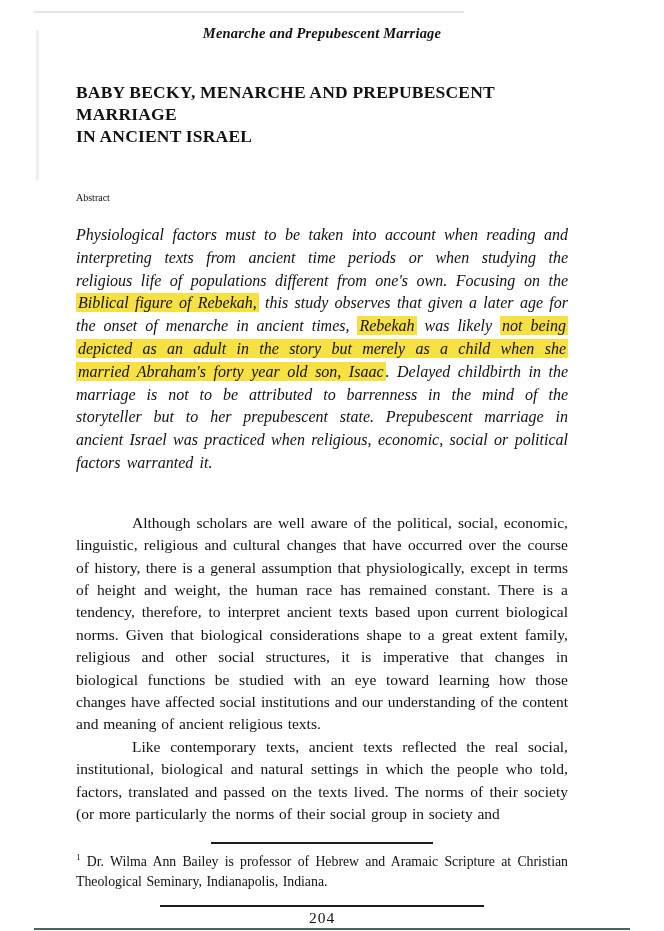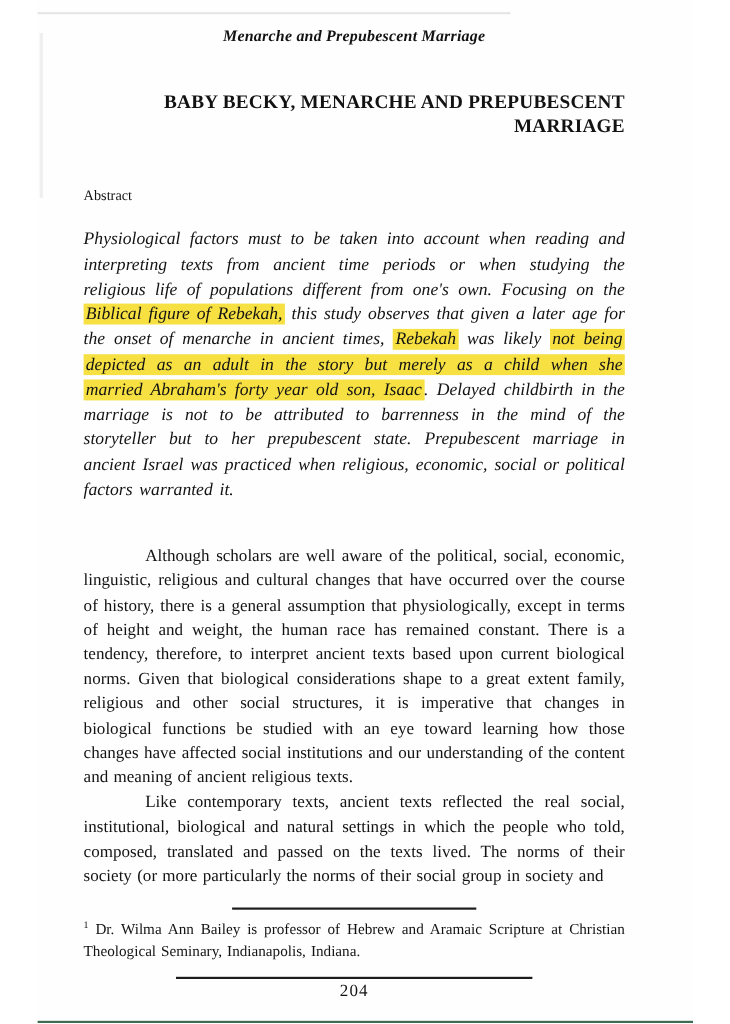--- a/index.html
+++ b/index.html
@@ -37,38 +37,38 @@
   .running-header {
     margin-top: 25px;
     text-align: center;
     font-size: 14.5px;
     font-weight: bold;
     font-style: italic;
     letter-spacing: 0.2px;
   }
   .article-title {
     margin-top: 39px;
-    text-align: right;
+    text-align: left;
     font-size: 17.5px;
     font-weight: bold;
     line-height: 22px;
     letter-spacing: 0.2px;
   }
   .author-line {
     margin-top: 18px;
     text-align: center;
     font-size: 15.5px;
   }
   .author-line sup {
     font-size: 10px;
     line-height: 0;
   }
   .abstract-label {
     margin-top: 45px;
-    font-size: 13px;
+    font-size: 10px;
   }
   .abstract-paragraph {
     margin: 21px 0 16px 0;
     font-size: 16px;
     font-style: italic;
     line-height: 22.8px;
     text-align: justify;
     word-spacing: 0.14em;
   }
   .hl {
@@ -133,30 +133,31 @@
 
   <div class="scan-edge-top"></div>
   <div class="scan-edge-left"></div>
 
   <div class="content">
 
     <div class="running-header">Menarche and Prepubescent Marriage</div>
 
     <div class="article-title">
       <div>BABY BECKY, MENARCHE AND PREPUBESCENT MARRIAGE</div>
+      <div>IN ANCIENT ISRAEL</div>
     </div>
 
 
     <div class="abstract-label">Abstract</div>
 
     <p class="abstract-paragraph"><span>Physiological factors must to be taken into account when reading and interpreting texts from ancient time periods or when studying the religious life of populations different from one's own. Focusing on the </span><span class="hl">Biblical figure of Rebekah,</span><span> this study observes that given a later age for the onset of menarche in ancient times, </span><span class="hl">Rebekah</span><span> was likely </span><span class="hl">not being depicted as an adult in the story but merely as a child when she married Abraham's forty year old son, Isaac</span><span>. Delayed childbirth in the marriage is not to be attributed to barrenness in the mind of the storyteller but to her prepubescent state. Prepubescent marriage in ancient Israel was practiced when religious, economic, social or political factors warranted it.</span></p>
 
     <div class="body-text">
       <p>Although scholars are well aware of the political, social, economic, linguistic, religious and cultural changes that have occurred over the course of history, there is a general assumption that physiologically, except in terms of height and weight, the human race has remained constant.  There is a tendency, therefore, to interpret ancient texts based upon current biological norms.  Given that biological considerations shape to a great extent family, religious and other social structures, it is imperative that changes in biological functions be studied with an eye toward learning how those changes have affected social institutions and our understanding of the content and meaning of ancient religious texts.</p>
-      <p>Like contemporary texts, ancient texts reflected the real social, institutional, biological and natural settings in which the people who told, composed, translated and passed on the texts lived.  The norms of their society (or more particularly the norms of their social group in society and</p>
+      <p>Like contemporary texts, ancient texts reflected the real social, institutional, biological and natural settings in which the people who told, factors, translated and passed on the texts lived.  The norms of their society (or more particularly the norms of their social group in society and</p>
     </div>
 
     <hr class="footnote-separator">
 
     <p class="footnote"><sup>1</sup><span> Dr. Wilma Ann Bailey is professor of Hebrew and Aramaic Scripture at Christian Theological Seminary, Indianapolis, Indiana.</span></p>
 
     <hr class="page-number-rule">
 
     <div class="page-number">204</div>
 

